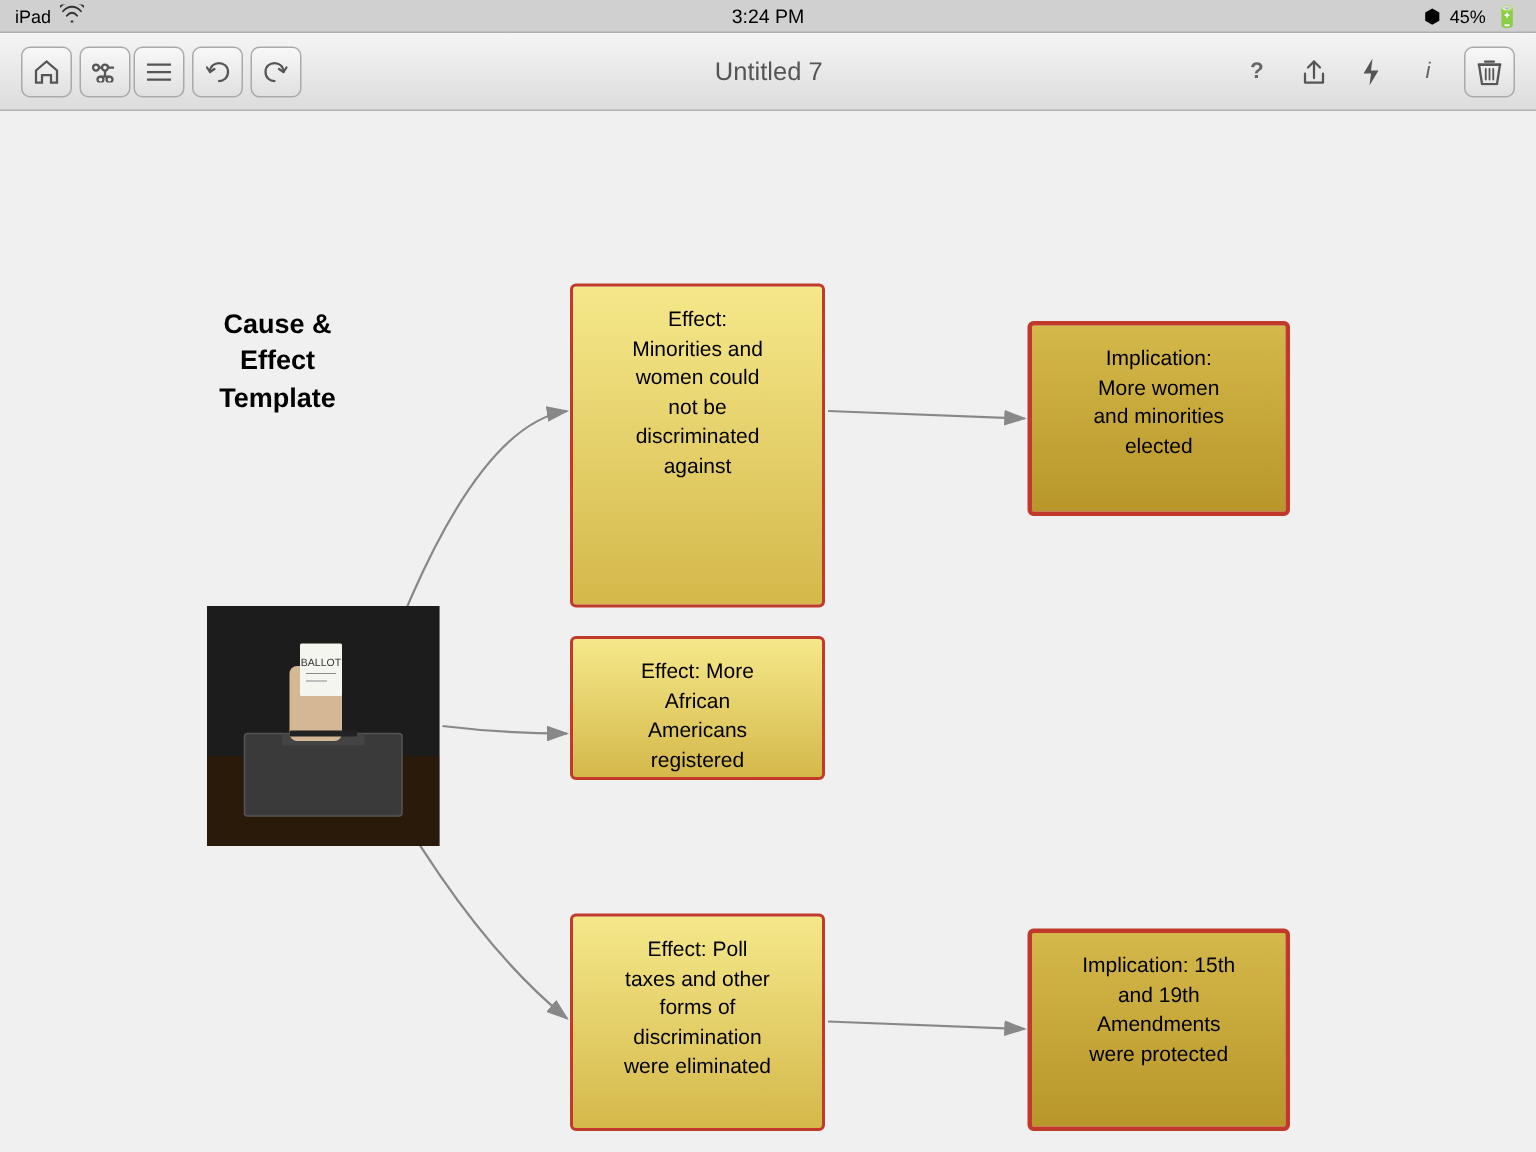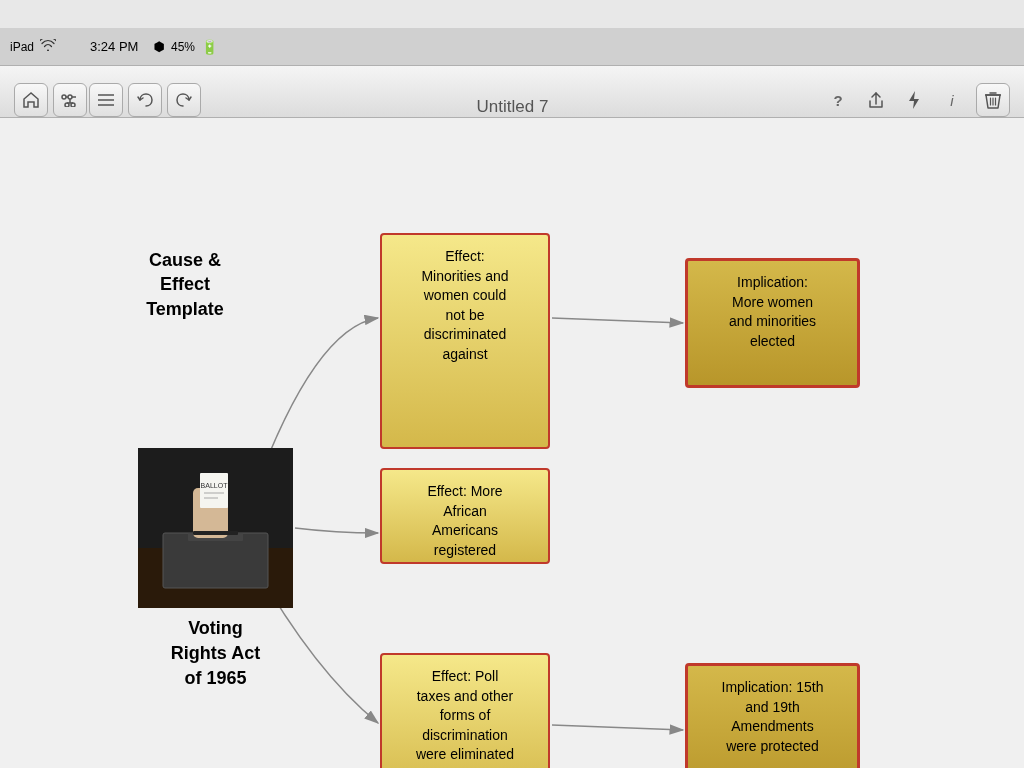--- a/index.html
+++ b/index.html
@@ -7,46 +7,46 @@
     body {
       width: 1024px;
       height: 768px;
       overflow: hidden;
       background: #e8e8e8;
       font-family: 'Helvetica Neue', Helvetica, Arial, sans-serif;
     }
 
     
     .status-bar {
-      height: 38px;
+      height: 22px;
       background: #d0d0d0;
       display: flex;
       align-items: center;
+      justify-content: space-between;
       padding: 0 10px;
       font-size: 12px;
       font-weight: 500;
       border-bottom: 1px solid #b0b0b0;
-      margin-top: 28px;
     }
     .status-left, .status-right {
       display: flex;
       align-items: center;
       gap: 6px;
       min-width: 80px;
     }
     .status-right { justify-content: flex-end; }
     .status-center { font-size: 13px; font-weight: 500; }
 
     
     .toolbar {
       height: 52px;
       background: linear-gradient(to bottom, #f5f5f5, #dcdcdc);
       border-bottom: 1px solid #b0b0b0;
       display: flex;
-      align-items: flex-end;
+      align-items: center;
       padding: 0 14px;
       gap: 5px;
     }
     .toolbar-btn {
       width: 34px;
       height: 34px;
       background: linear-gradient(to bottom, #f8f8f8, #e0e0e0);
       border: 1px solid #aaa;
       border-radius: 6px;
       display: flex;
@@ -325,23 +325,20 @@
 
       <rect x="62" y="25" width="28" height="35" rx="1" fill="#f5f5f0"></rect>
       <text x="76" y="40" text-anchor="middle" font-size="7" fill="#333" font-family="Arial">BALLOT</text>
       <line x1="66" y1="45" x2="86" y2="45" stroke="#888" stroke-width="0.7"></line>
       <line x1="66" y1="50" x2="80" y2="50" stroke="#888" stroke-width="0.7"></line>
 
       <rect x="55" y="83" width="45" height="4" rx="1" fill="#222"></rect>
     </svg>
   </div>
 
-  <div class="voting-label" style="position:absolute; left:128px; top:498px; text-align:center; font-size:18px; font-weight:bold; line-height:1.4; width:175px;">
-    <span>Voting<br>Rights Act<br>of 1965</span>
-  </div>
 
   <div class="effect-box effect-box-1">
     <span>Effect:<br>Minorities and<br>women could<br>not be<br>discriminated<br>against</span>
   </div>
 
   <div class="effect-box effect-box-2">
     <span>Effect: More<br>African<br>Americans<br>registered</span>
   </div>
 
   <div class="effect-box effect-box-3">

